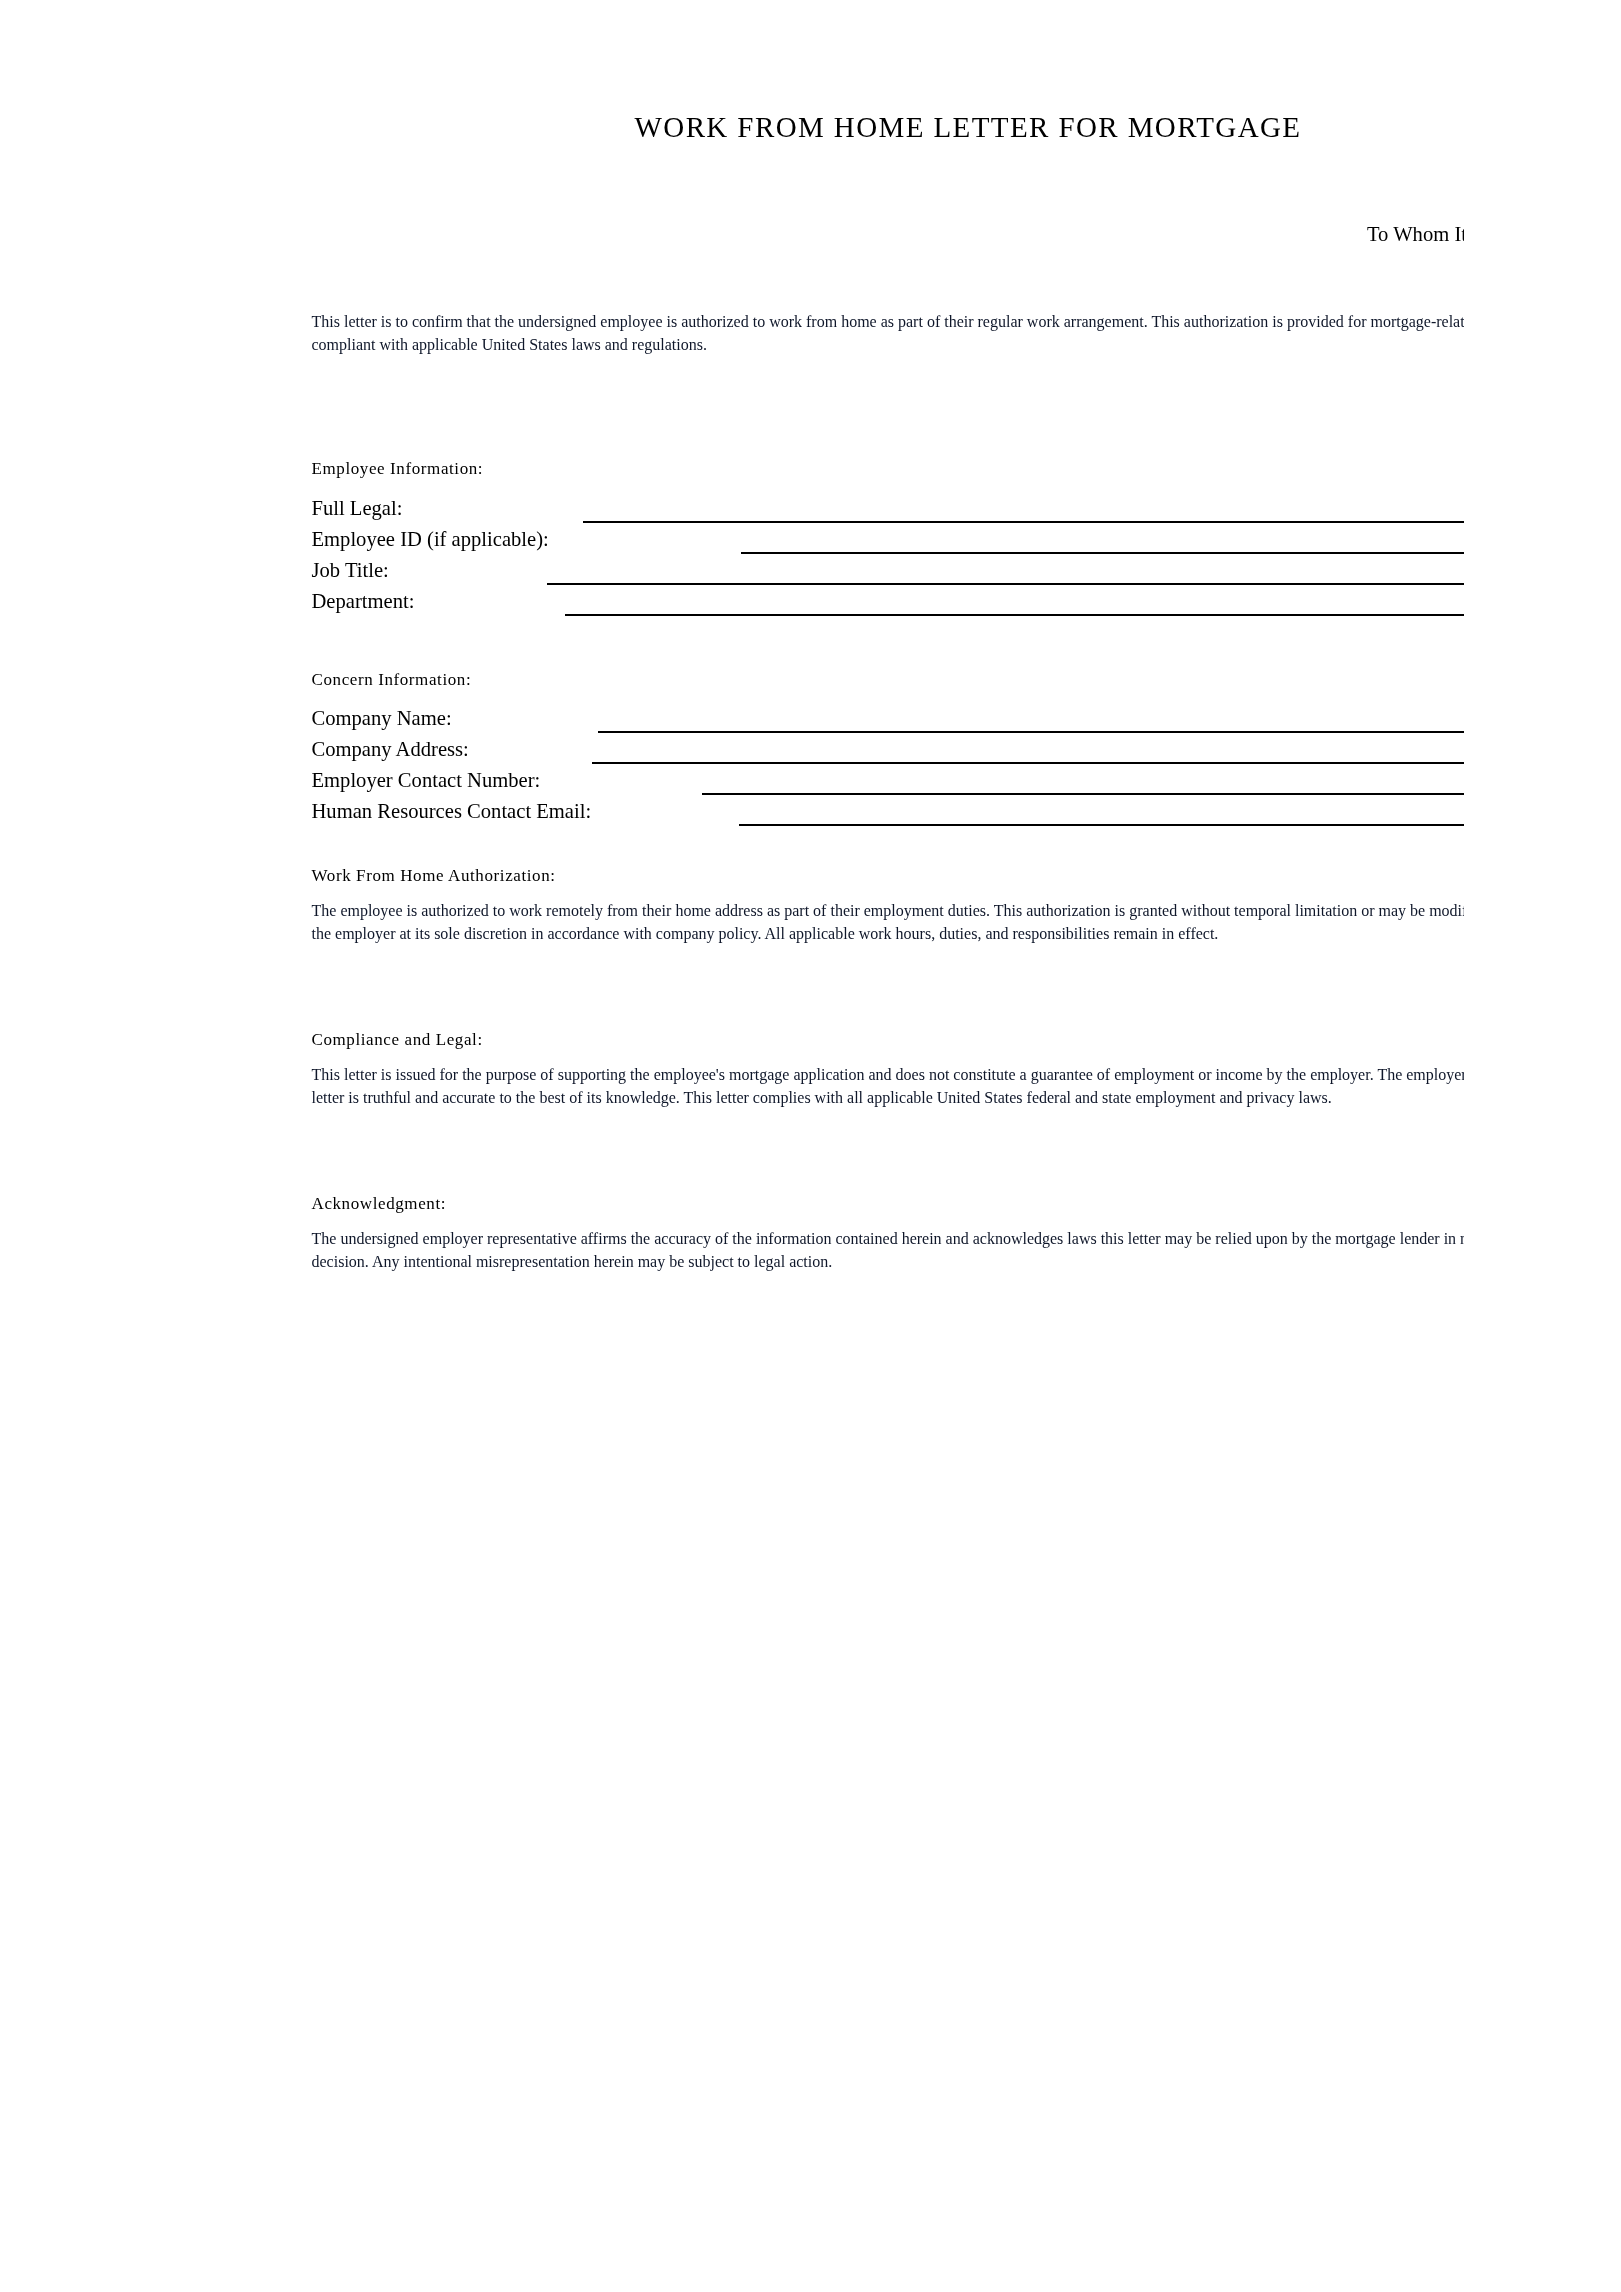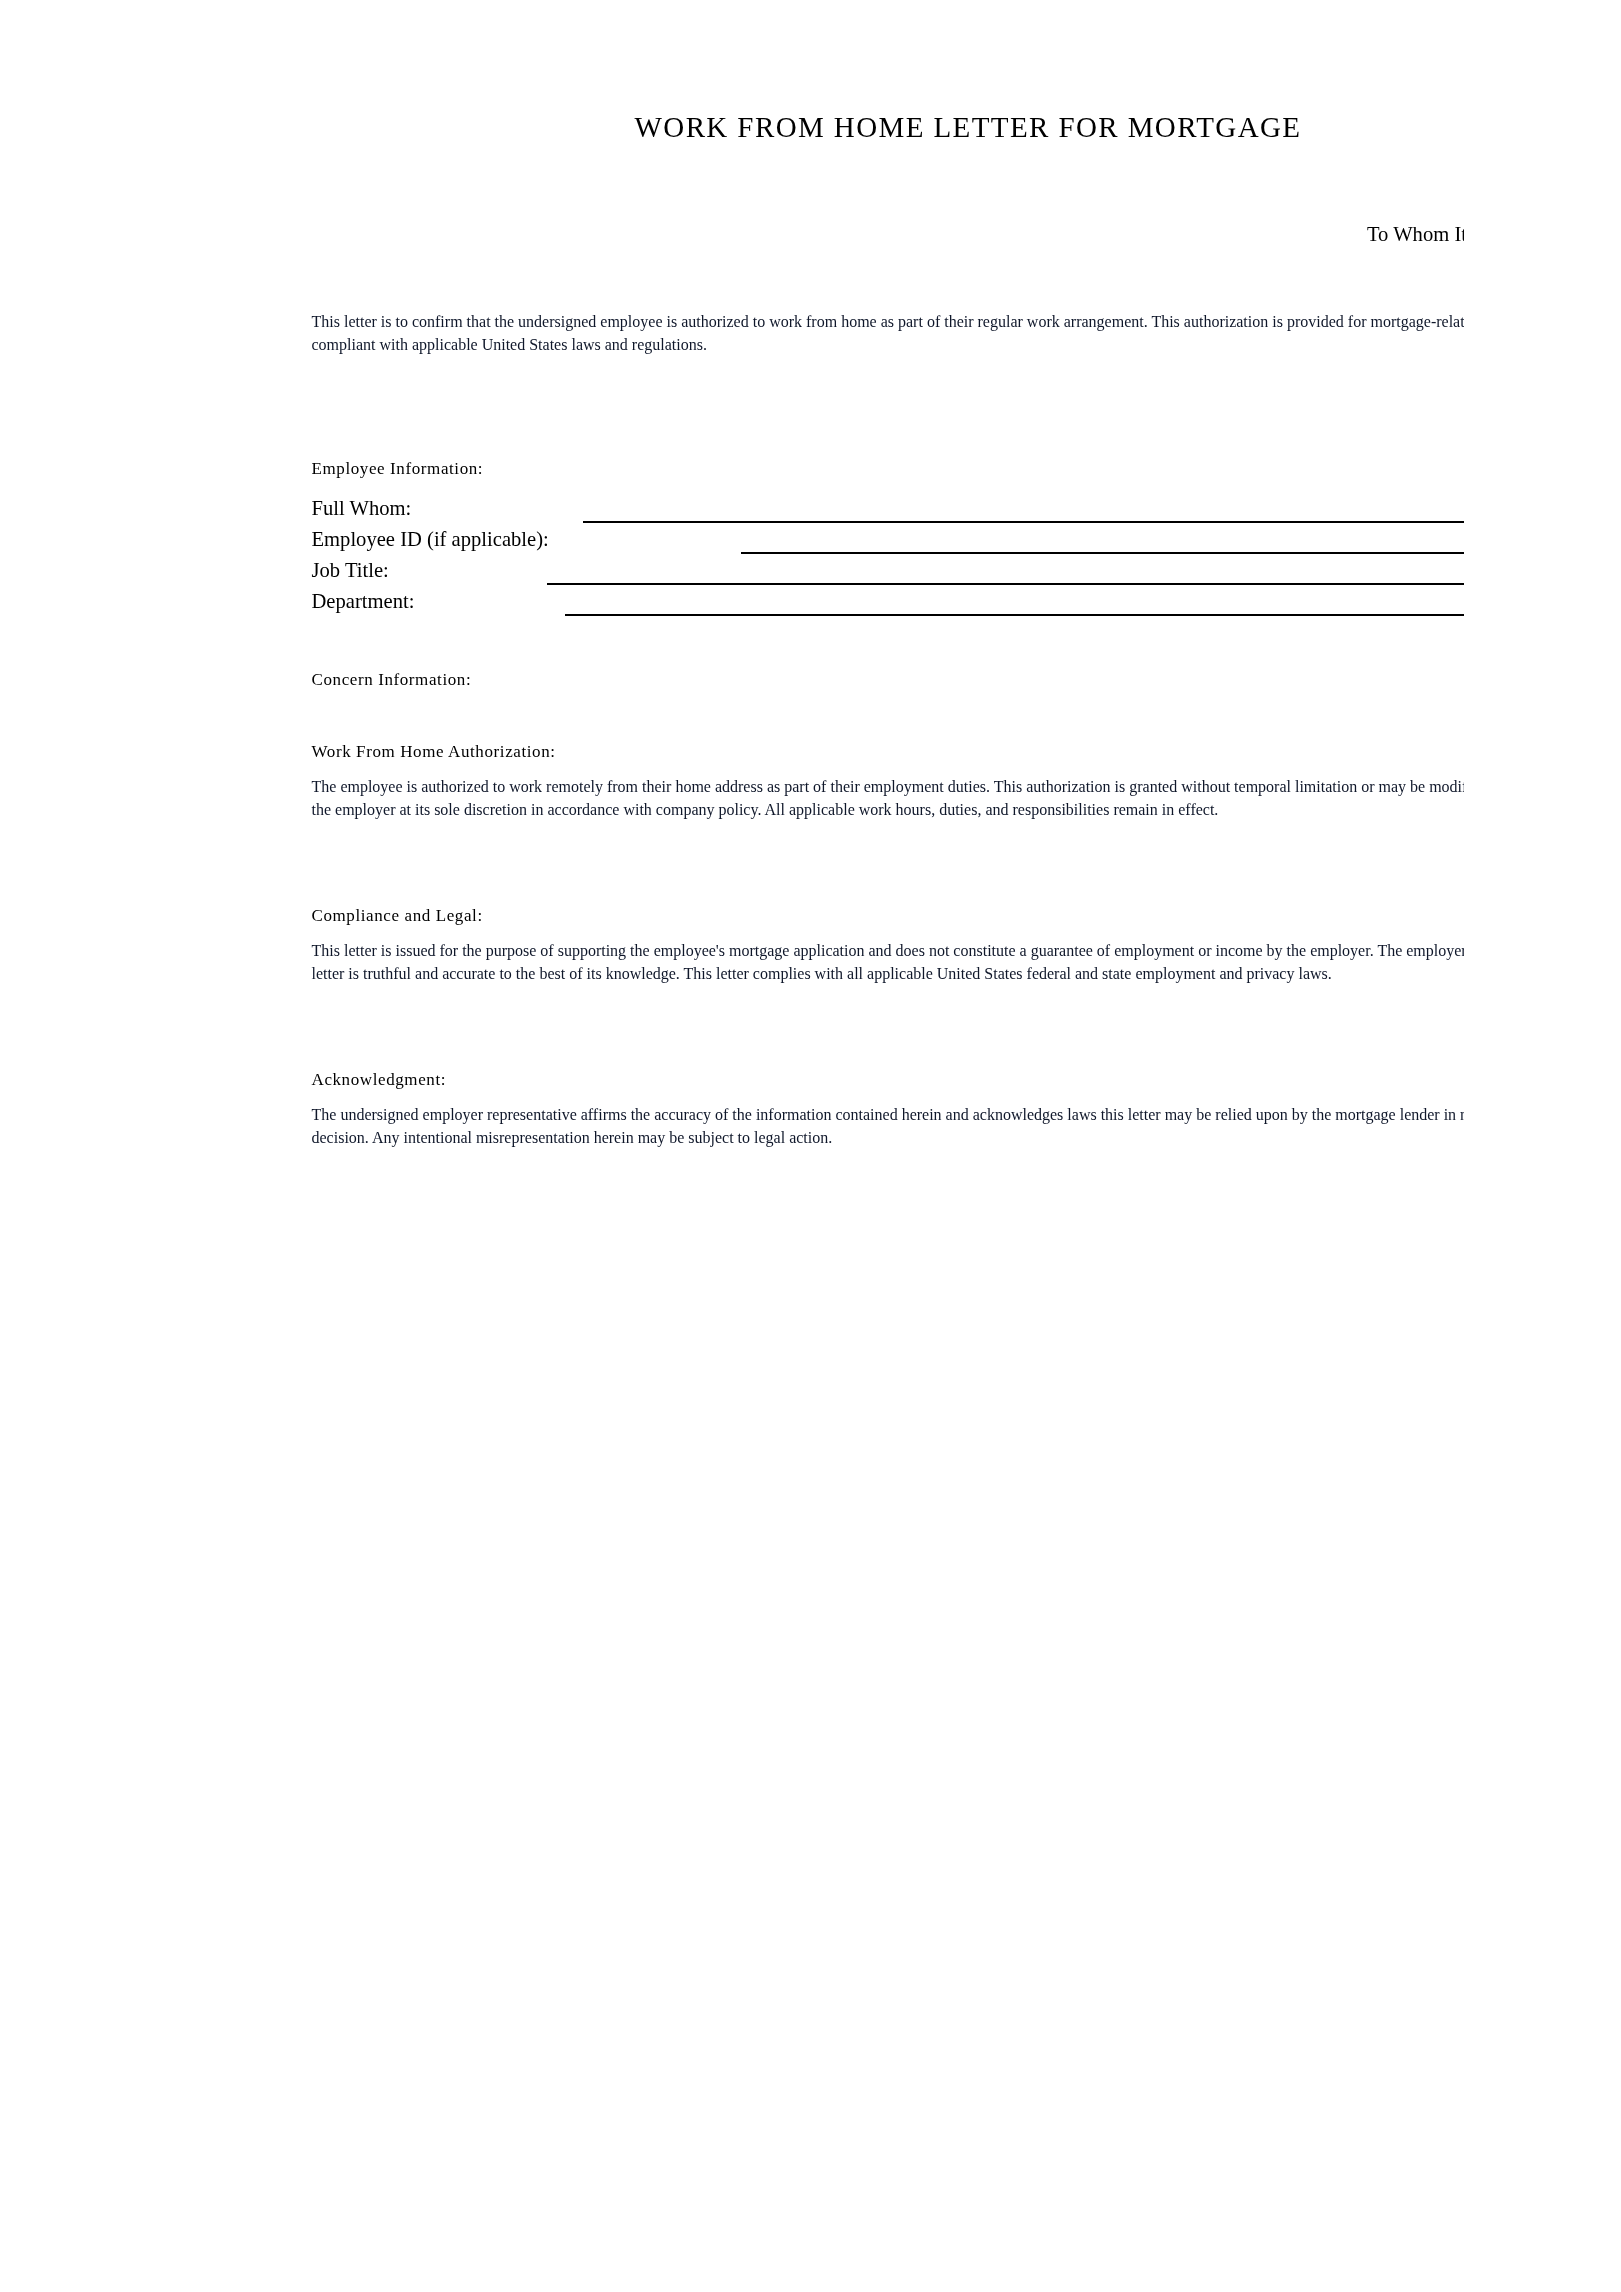--- a/index.html
+++ b/index.html
@@ -129,21 +129,21 @@
 
     <div class="gap-xl"></div>
     <div class="gap-md"></div>
 
     <p class="section-heading">Employee Information:</p>
 
     <div class="gap-xs"></div>
 
     <ul class="field-list">
       <li class="field-row">
-        <span class="field-label">Full Whom:</span>
+        <span class="field-label">Full Legal:</span>
         <span class="field-rule rule-full-name"></span>
       </li>
       <li class="field-row">
         <span class="field-label">Employee ID (if applicable):</span>
         <span class="field-rule rule-employee-id"></span>
       </li>
       <li class="field-row">
         <span class="field-label">Job Title:</span>
         <span class="field-rule rule-job-title"></span>
       </li>
@@ -152,20 +152,38 @@
         <span class="field-rule rule-department"></span>
       </li>
     </ul>
 
     <div class="gap-lg"></div>
 
     <p class="section-heading">Concern Information:</p>
 
     <div class="gap-xs"></div>
 
+    <ul class="field-list">
+      <li class="field-row">
+        <span class="field-label">Company Name:</span>
+        <span class="field-rule rule-company-name"></span>
+      </li>
+      <li class="field-row">
+        <span class="field-label">Company Address:</span>
+        <span class="field-rule rule-company-addr"></span>
+      </li>
+      <li class="field-row">
+        <span class="field-label">Employer Contact Number:</span>
+        <span class="field-rule rule-contact-number"></span>
+      </li>
+      <li class="field-row">
+        <span class="field-label">Human Resources Contact Email:</span>
+        <span class="field-rule rule-hr-email"></span>
+      </li>
+    </ul>
 
     <div class="gap-md"></div>
 
     <p class="section-heading">Work From Home Authorization:</p>
 
     <div class="gap-xs"></div>
 
     <p class="para">The employee is authorized to work remotely from their home address as part of their employment duties. This authorization is granted without temporal limitation or may be modified or revoked by the employer at its sole discretion in accordance with company policy. All applicable work hours, duties, and responsibilities remain in effect.</p>
 
     <div class="gap-xl"></div>

